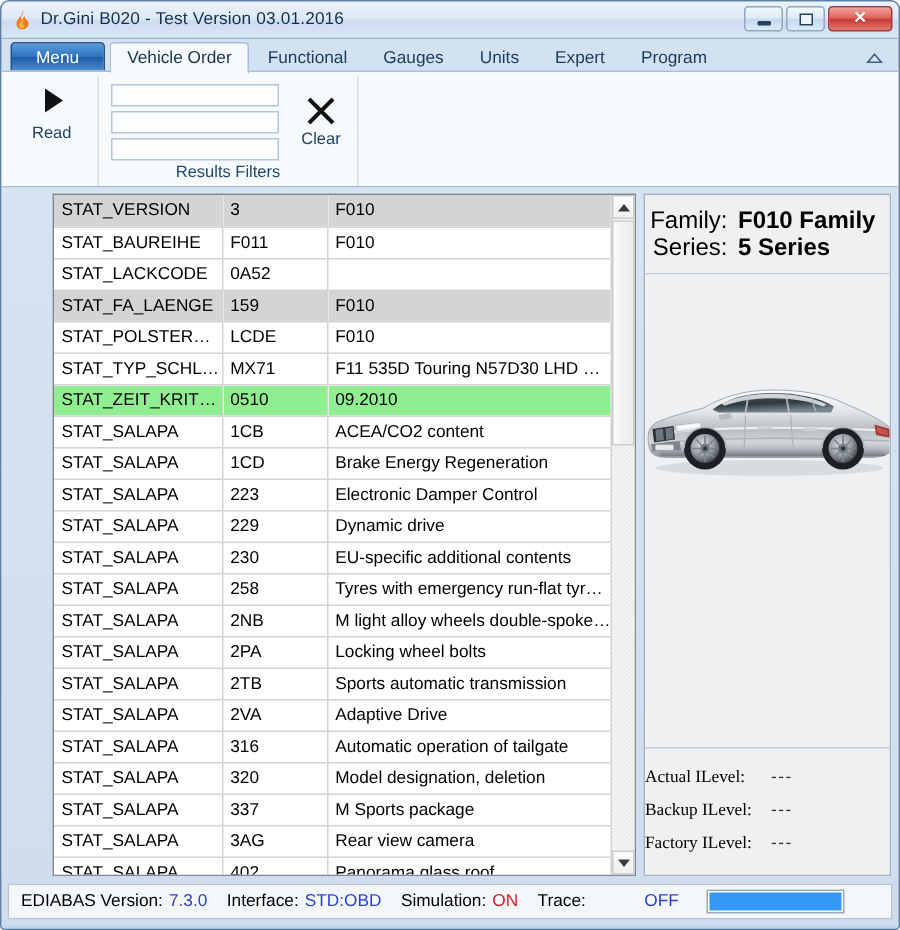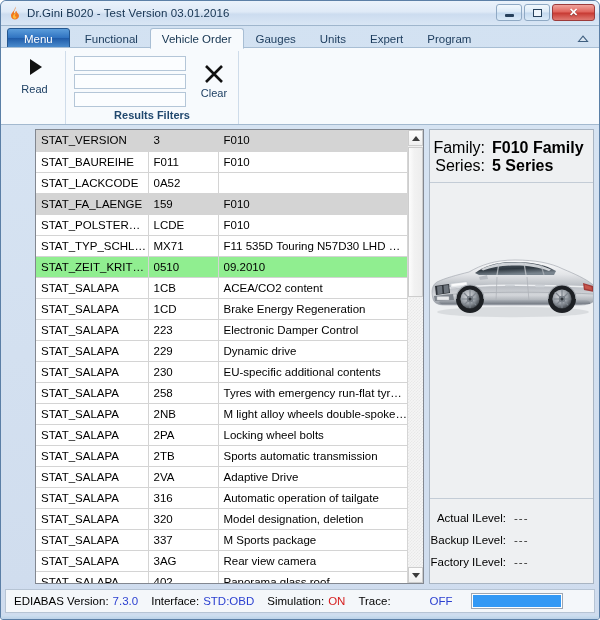--- a/index.html
+++ b/index.html
@@ -166,21 +166,20 @@
   .ribbon-group.g-filters { width: 173px; }
   .ribbon-group.g-rest { flex: 1; border-right: none; }
   .grp-body { display:flex; flex:1; align-items:center; }
   .grp-label {
     text-align: center;
     font-size: 11px;
     color: #21486e;
     padding-bottom: 2px;
     height: 14px;
     line-height: 14px;
-    font-weight: bold;
   }
   .big-button {
     display: flex;
     flex-direction: column;
     align-items: center;
     justify-content: center;
     width: 54px;
     padding-top: 2px;
     cursor: default;
   }
@@ -387,23 +386,24 @@
     padding: 8px 0 10px 0;
     background: #eef0f2;
   }
   .il-row {
     display: flex;
     font-size: 11.5px;
     line-height: 22px;
   }
   .il-label {
     width: 84px;
-    text-align: right;
+    text-align: left;
     padding-right: 8px;
     box-sizing: border-box;
+    font-family: Liberation Serif, serif;
   }
   .il-value { color: #333; letter-spacing: 1px; }
 
   
   .statusbar {
     position: absolute;
     left: 4px;
     right: 4px;
     bottom: 6px;
     height: 24px;
@@ -464,25 +464,25 @@
       <div class="win-btn close">
         <span class="glyph-close">✕</span>
       </div>
     </div>
   </div>
 
   <div class="tabstrip">
     <div class="tab menu">
       <span>Menu</span>
     </div>
+    <div class="tab active">
+      <span>Vehicle Order</span>
+    </div>
     <div class="tab">
       <span>Functional</span>
-    </div>
-    <div class="tab active">
-      <span>Vehicle Order</span>
     </div>
     <div class="tab">
       <span>Gauges</span>
     </div>
     <div class="tab">
       <span>Units</span>
     </div>
     <div class="tab">
       <span>Expert</span>
     </div>

